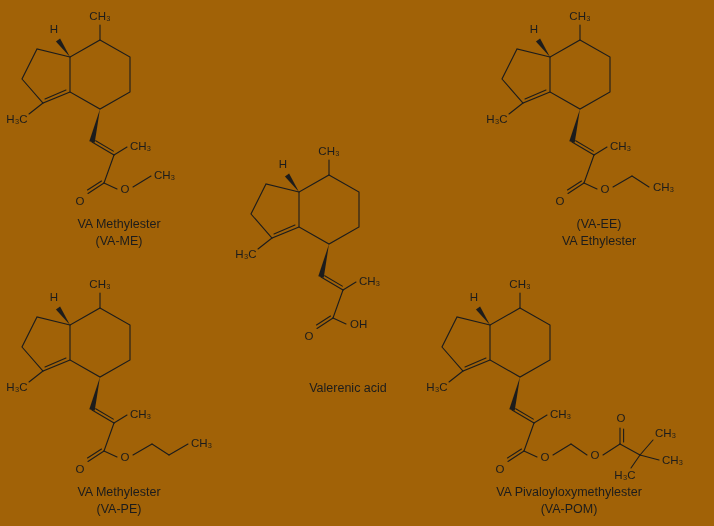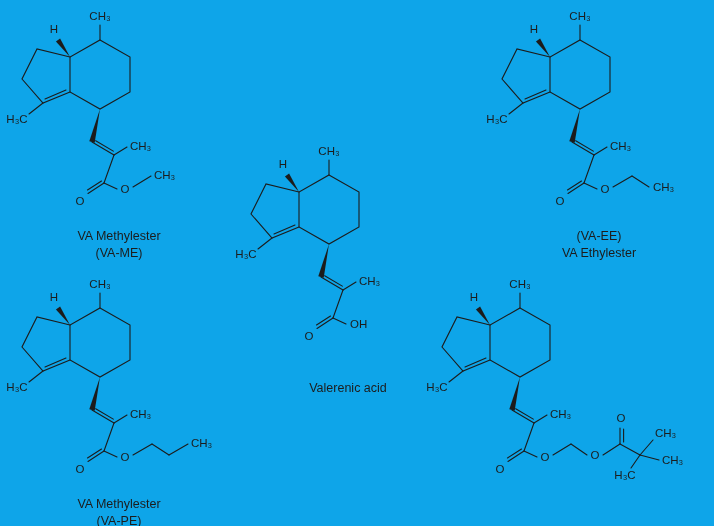--- a/index.html
+++ b/index.html
@@ -1,35 +1,35 @@
 <!DOCTYPE html>
 <html><head>
 <meta charset="utf-8">
 <style>
   * { margin:0; padding:0; box-sizing:border-box; }
   html,body { background:#ffffff; font-family:"Liberation Sans","DejaVu Sans",sans-serif; }
   .canvas {
     position:relative;
     width:714px; height:526px;
-    background:#0ea5e9;
+    background:#a16207;
     overflow:hidden;
   }
   .struct-block { position:absolute; }
   .struct-svg { display:block; }
   .struct-svg text {
     font-family:"Liberation Sans","DejaVu Sans",sans-serif;
     font-size:11.5px;
     fill:#1c1c1c;
   }
   .caption {
     text-align:center;
     font-size:12.5px;
     line-height:17px;
     color:#1c1c1c;
-    margin-top:14px;
+    margin-top:2px;
   }
   .caption-lg { margin-top:31px; }
 </style>
 </head>
 <body>
 
 <div class="canvas">
 
   <svg width="0" height="0" style="position:absolute" aria-hidden="true">
     <defs>
@@ -177,15 +177,19 @@
         <text x="126" y="150" text-anchor="start">CH₃</text>
         <text x="76" y="205" text-anchor="middle">O</text>
         <text x="121" y="193" text-anchor="middle">O</text>
         <text x="171" y="191" text-anchor="middle">O</text>
         <text x="197" y="154" text-anchor="middle">O</text>
         <text x="231" y="169" text-anchor="start">CH₃</text>
         <text x="238" y="196" text-anchor="start">CH₃</text>
         <text x="201" y="211" text-anchor="middle">H₃C</text>
       </g>
     </svg>
+    <div class="caption">
+      <div>VA Pivaloyloxymethylester</div>
+      <div>(VA-POM)</div>
+    </div>
   </div>
 
 </div>
 
 </body></html>

